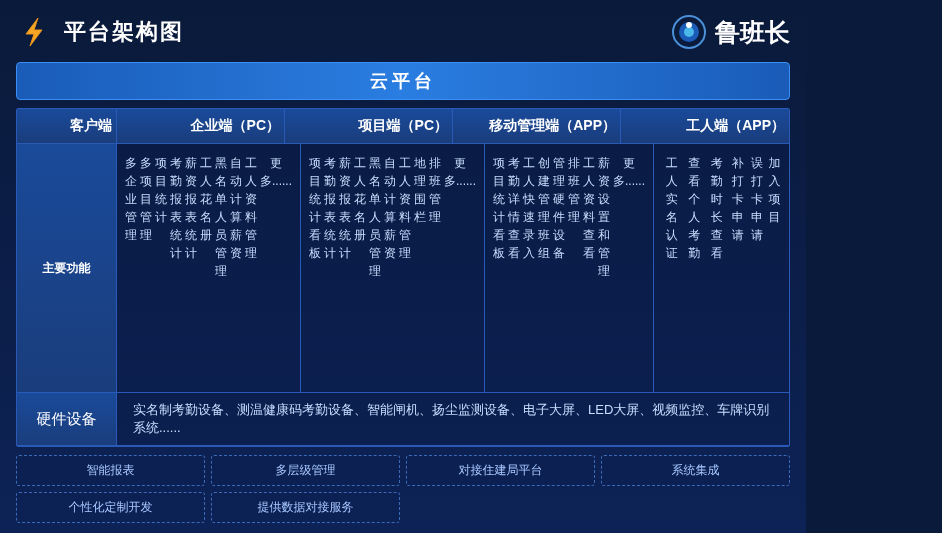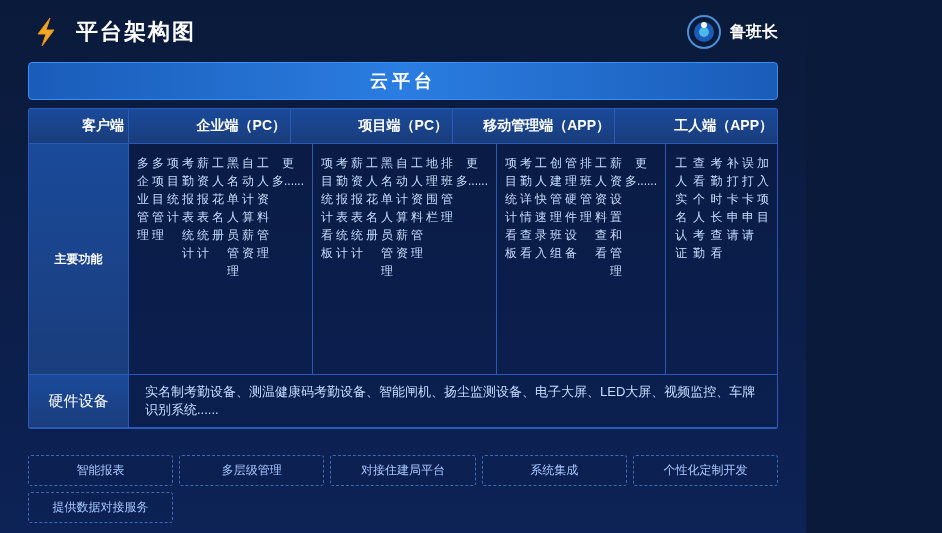--- a/index.html
+++ b/index.html
@@ -8,21 +8,21 @@
       height: 533px;
       background: #0a1a3a;
       font-family: "Microsoft YaHei", "SimHei", sans-serif;
       overflow: hidden;
     }
 
     .page {
       width: 806px;
       height: 533px;
       background: linear-gradient(180deg, #0a1a3a 0%, #0d2256 100%);
-      padding: 10px 28px;
+      padding: 10px 16px;
       display: flex;
       flex-direction: column;
       gap: 8px;
     }
 
     
     .header {
       display: flex;
       align-items: center;
       justify-content: space-between;
@@ -47,21 +47,21 @@
       display: flex;
       align-items: center;
       gap: 8px;
     }
     .brand-icon {
       width: 36px;
       height: 36px;
     }
     .brand-name {
       color: #ffffff;
-      font-size: 16px;
+      font-size: 25px;
       font-weight: bold;
     }
 
     
     .cloud-bar {
       background: linear-gradient(90deg, #1a5cb8 0%, #2a7de1 50%, #1a5cb8 100%);
       border: 1px solid #3a8ef8;
       border-radius: 4px;
       text-align: center;
       padding: 6px 0;
@@ -159,23 +159,23 @@
       display: flex;
       align-items: center;
       background: rgba(10, 30, 80, 0.3);
       color: #c8deff;
       font-size: 13px;
     }
 
     
     .tags-row {
       display: grid;
-      grid-template-columns: repeat(5, 1fr);
+      grid-template-columns: repeat(4, 1fr);
       gap: 6px;
-      margin-top: 18px;
+      margin-top: 0;
     }
     .tag-item {
       border: 1px dashed #3a6ab8;
       border-radius: 3px;
       text-align: center;
       padding: 6px 4px;
       color: #a8c8ff;
       font-size: 12px;
       background: rgba(10, 30, 80, 0.2);
     }

